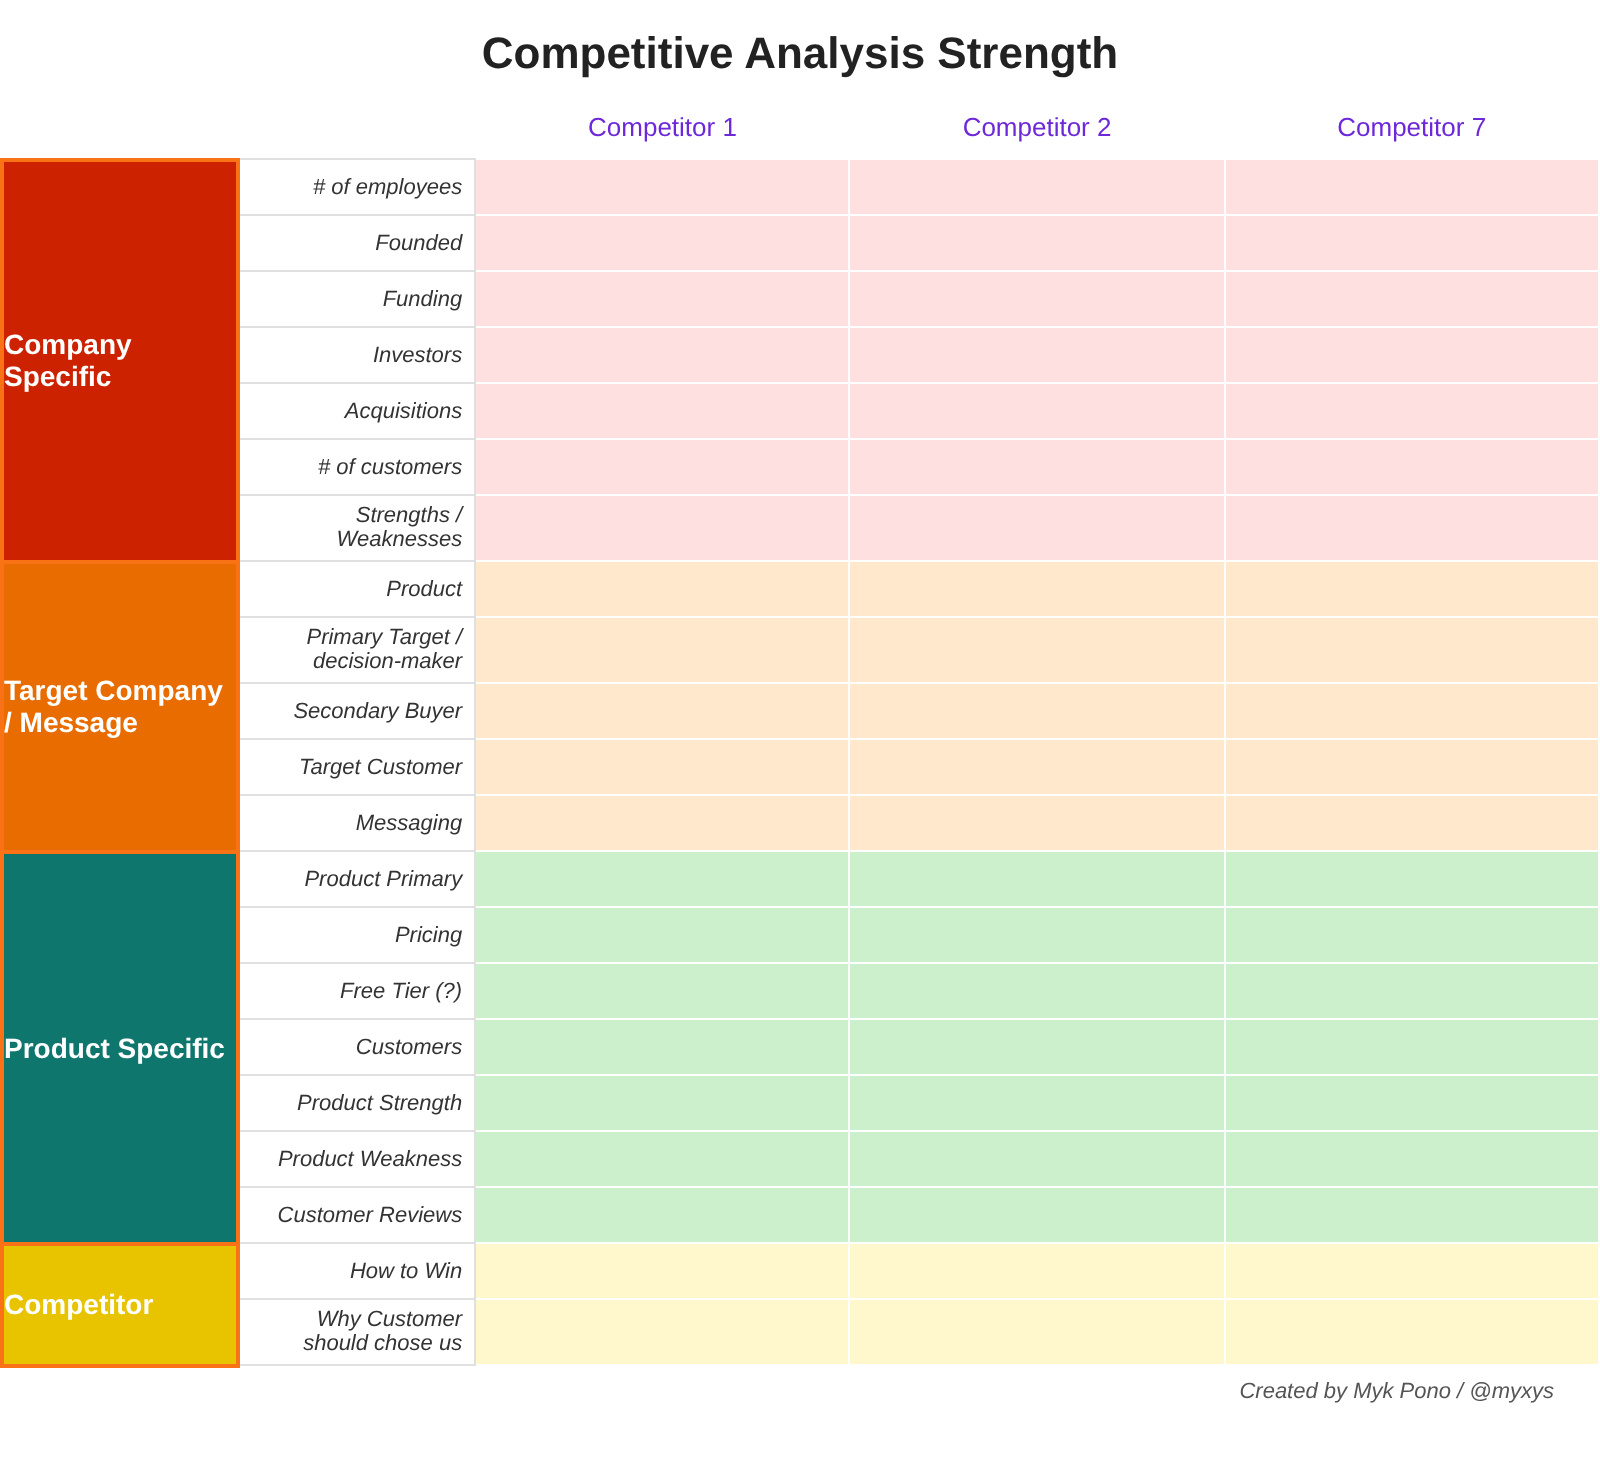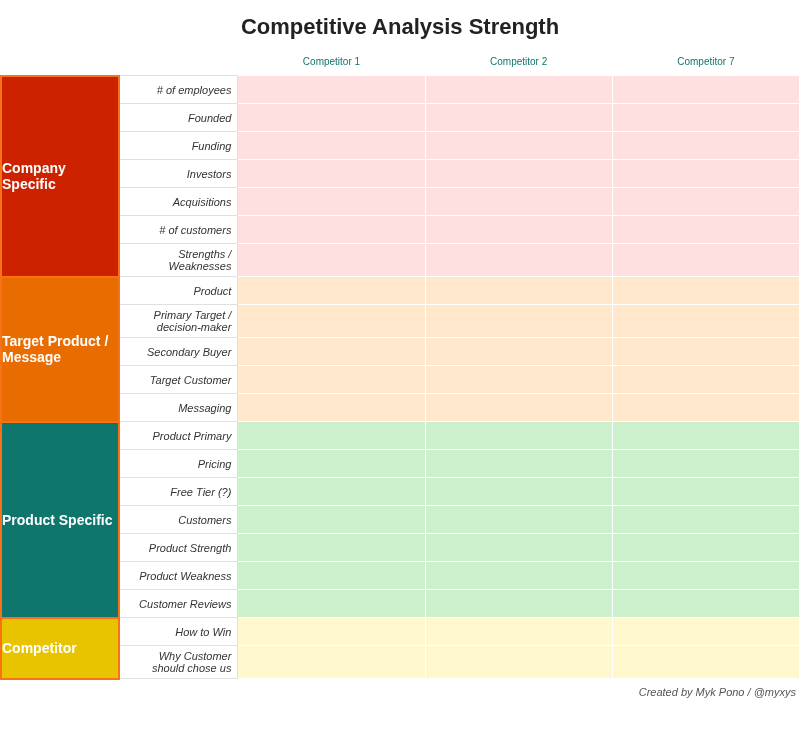--- a/index.html
+++ b/index.html
@@ -14,23 +14,23 @@
       font-size: 22px;
       font-weight: bold;
       padding: 14px 0 10px 0;
       color: #222;
     }
     .main-table {
       width: 100%;
       border-collapse: collapse;
     }
     .header-row th {
-      font-size: 10px;
+      font-size: 13px;
       font-weight: normal;
-      color: #0f766e;
+      color: #6d28d9;
       padding: 6px 4px 8px 4px;
       text-align: center;
       border: none;
       background: #fff;
     }
     .header-row th.label-col {
       width: 120px;
     }
     .header-row th.data-col {
       width: 192px;
@@ -74,21 +74,21 @@
     .competitor-header {
       font-size: 13px;
       font-weight: normal;
       text-align: center;
       padding-bottom: 6px;
     }
     .credit {
       text-align: right;
       font-size: 11px;
       color: #555;
-      padding: 6px 4px 4px 0;
+      padding: 6px 23px 4px 0;
       font-style: italic;
     }
   </style>
 </head>
 <body>
 
 <div class="page-title">Competitive Analysis Strength</div>
 
 <table class="main-table">
   <thead>
@@ -138,21 +138,21 @@
         <td class="data-cell company-cell"></td>
         <td class="data-cell company-cell"></td>
       </tr>
       <tr>
         <td class="row-label-cell">Strengths / Weaknesses</td>
         <td class="data-cell company-cell"></td>
         <td class="data-cell company-cell"></td>
         <td class="data-cell company-cell"></td>
       </tr>
       <tr>
-        <td rowspan="5" class="section-label-cell target-label">Target Product / Message</td>
+        <td rowspan="5" class="section-label-cell target-label">Target Company / Message</td>
         <td class="row-label-cell">Product</td>
         <td class="data-cell target-cell"></td>
         <td class="data-cell target-cell"></td>
         <td class="data-cell target-cell"></td>
       </tr>
       <tr>
         <td class="row-label-cell">Primary Target / decision-maker</td>
         <td class="data-cell target-cell"></td>
         <td class="data-cell target-cell"></td>
         <td class="data-cell target-cell"></td>

